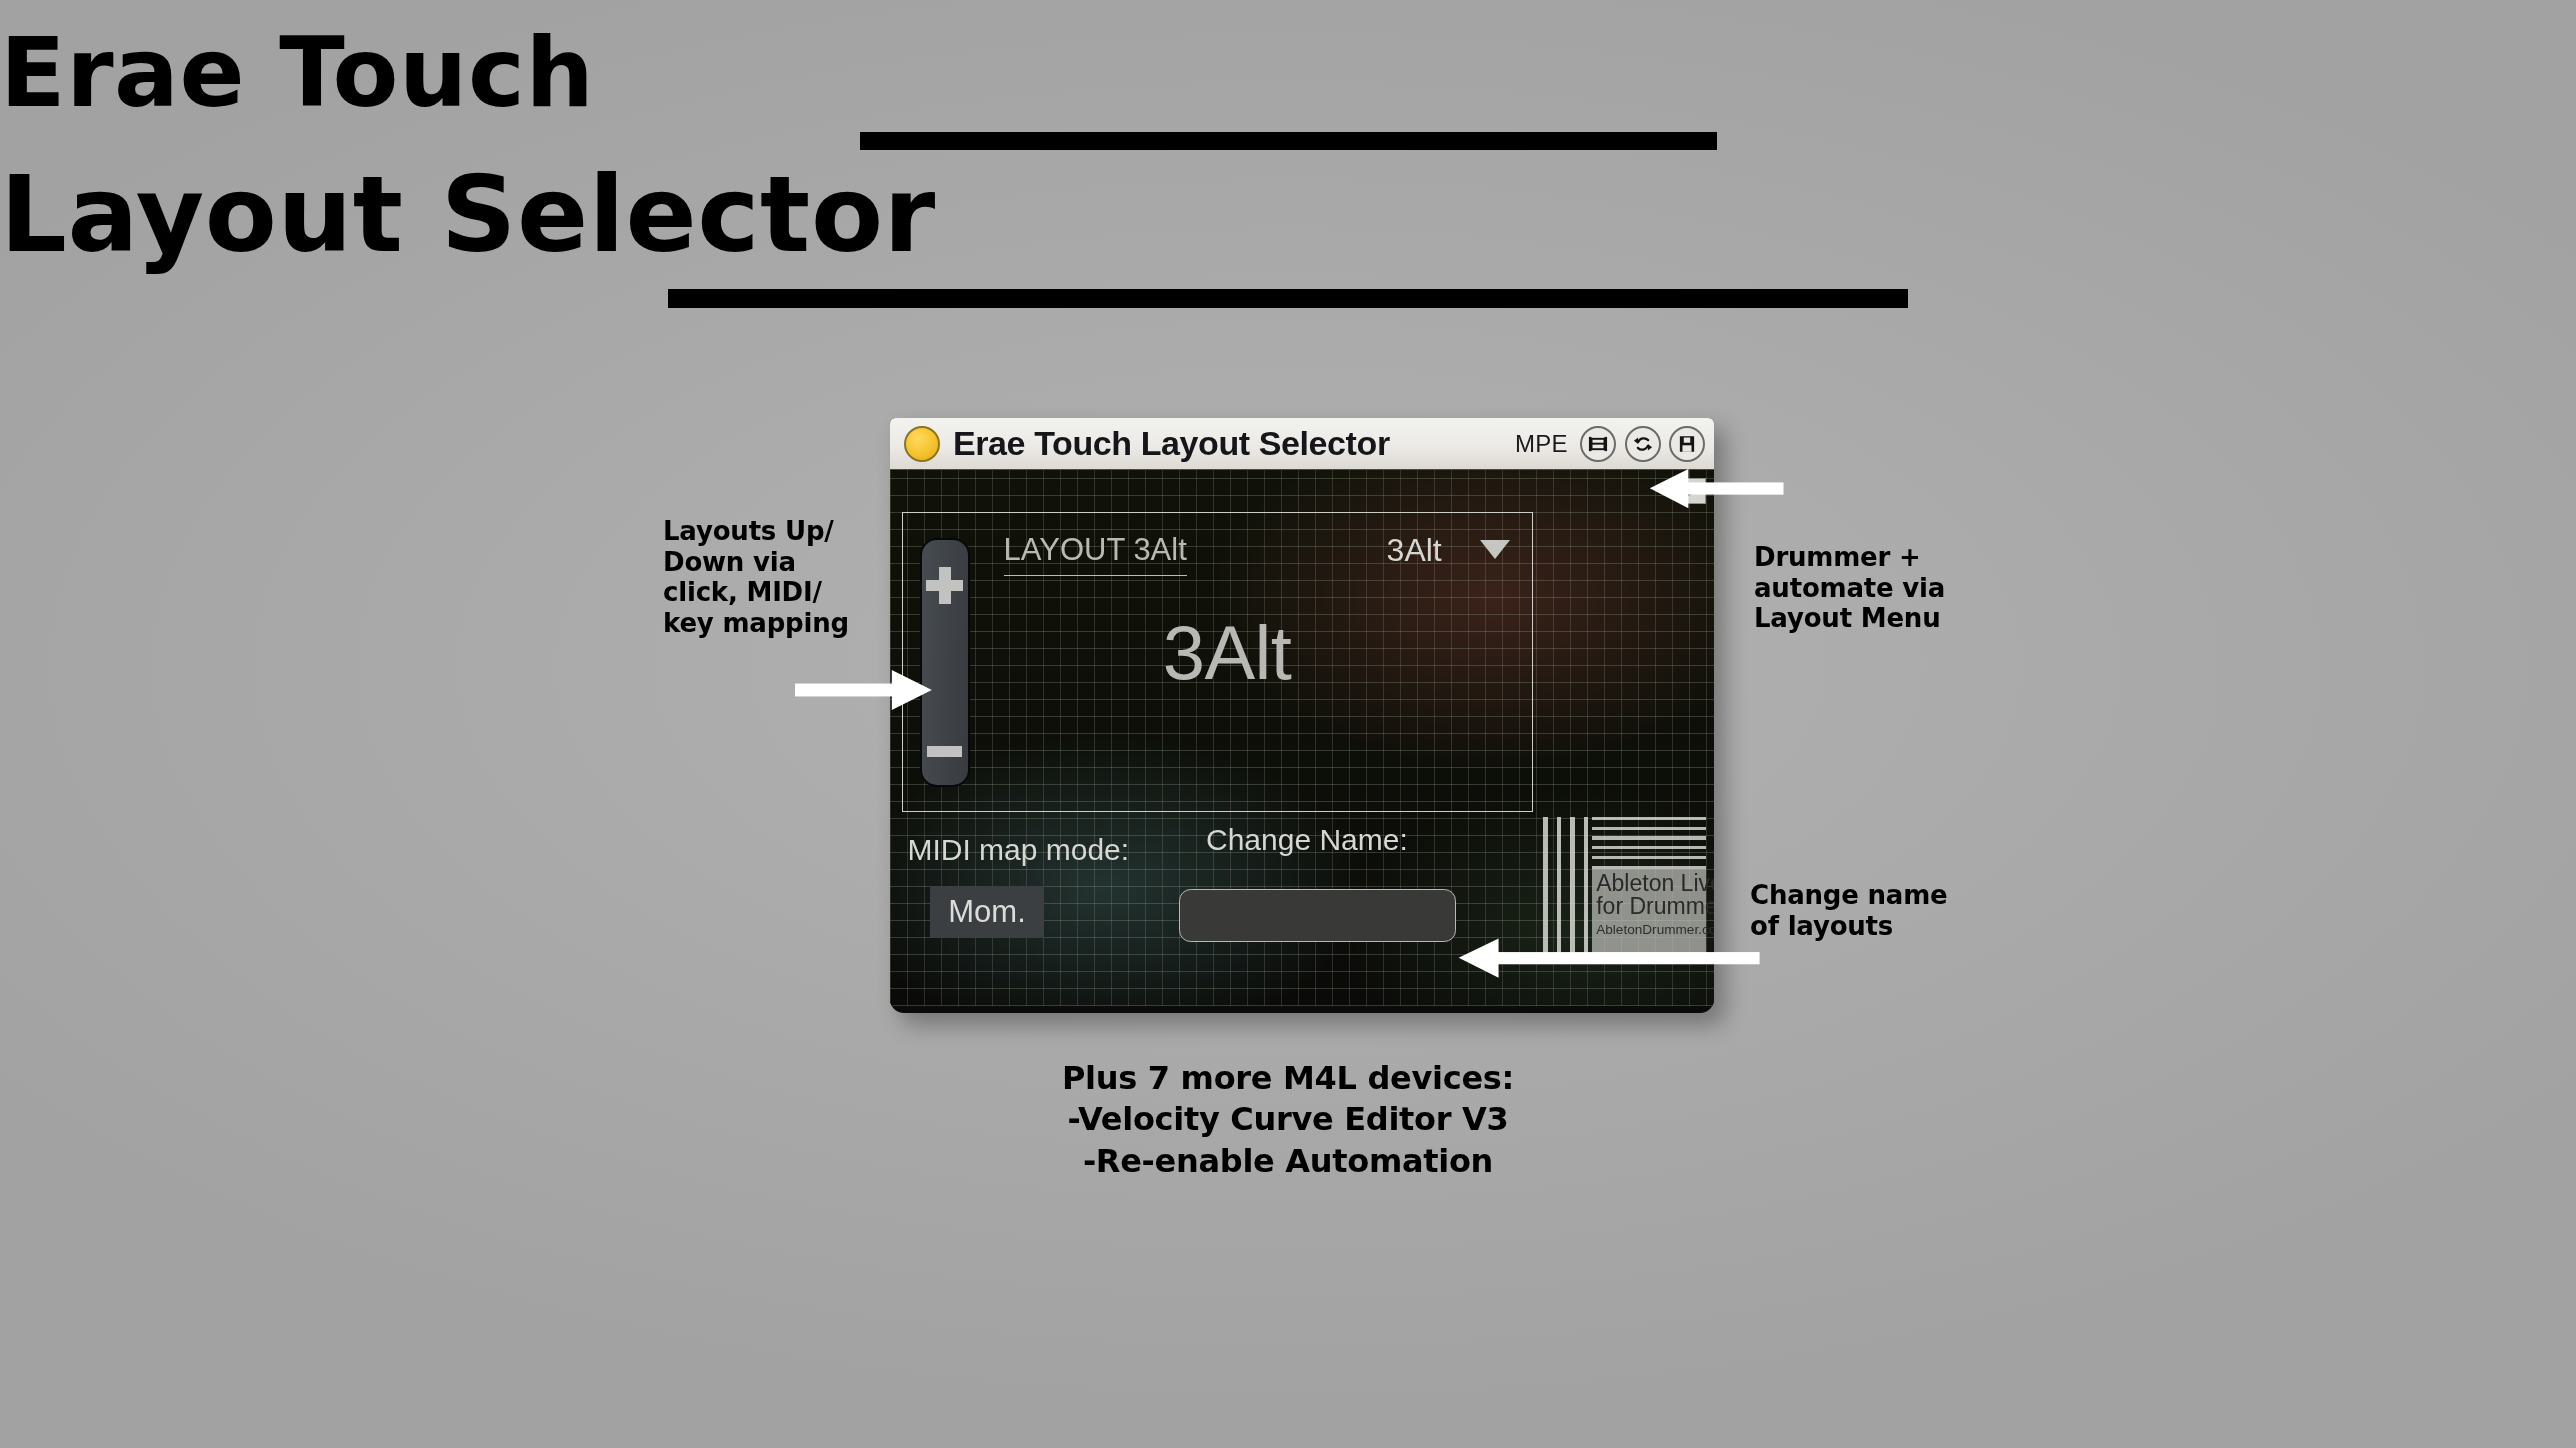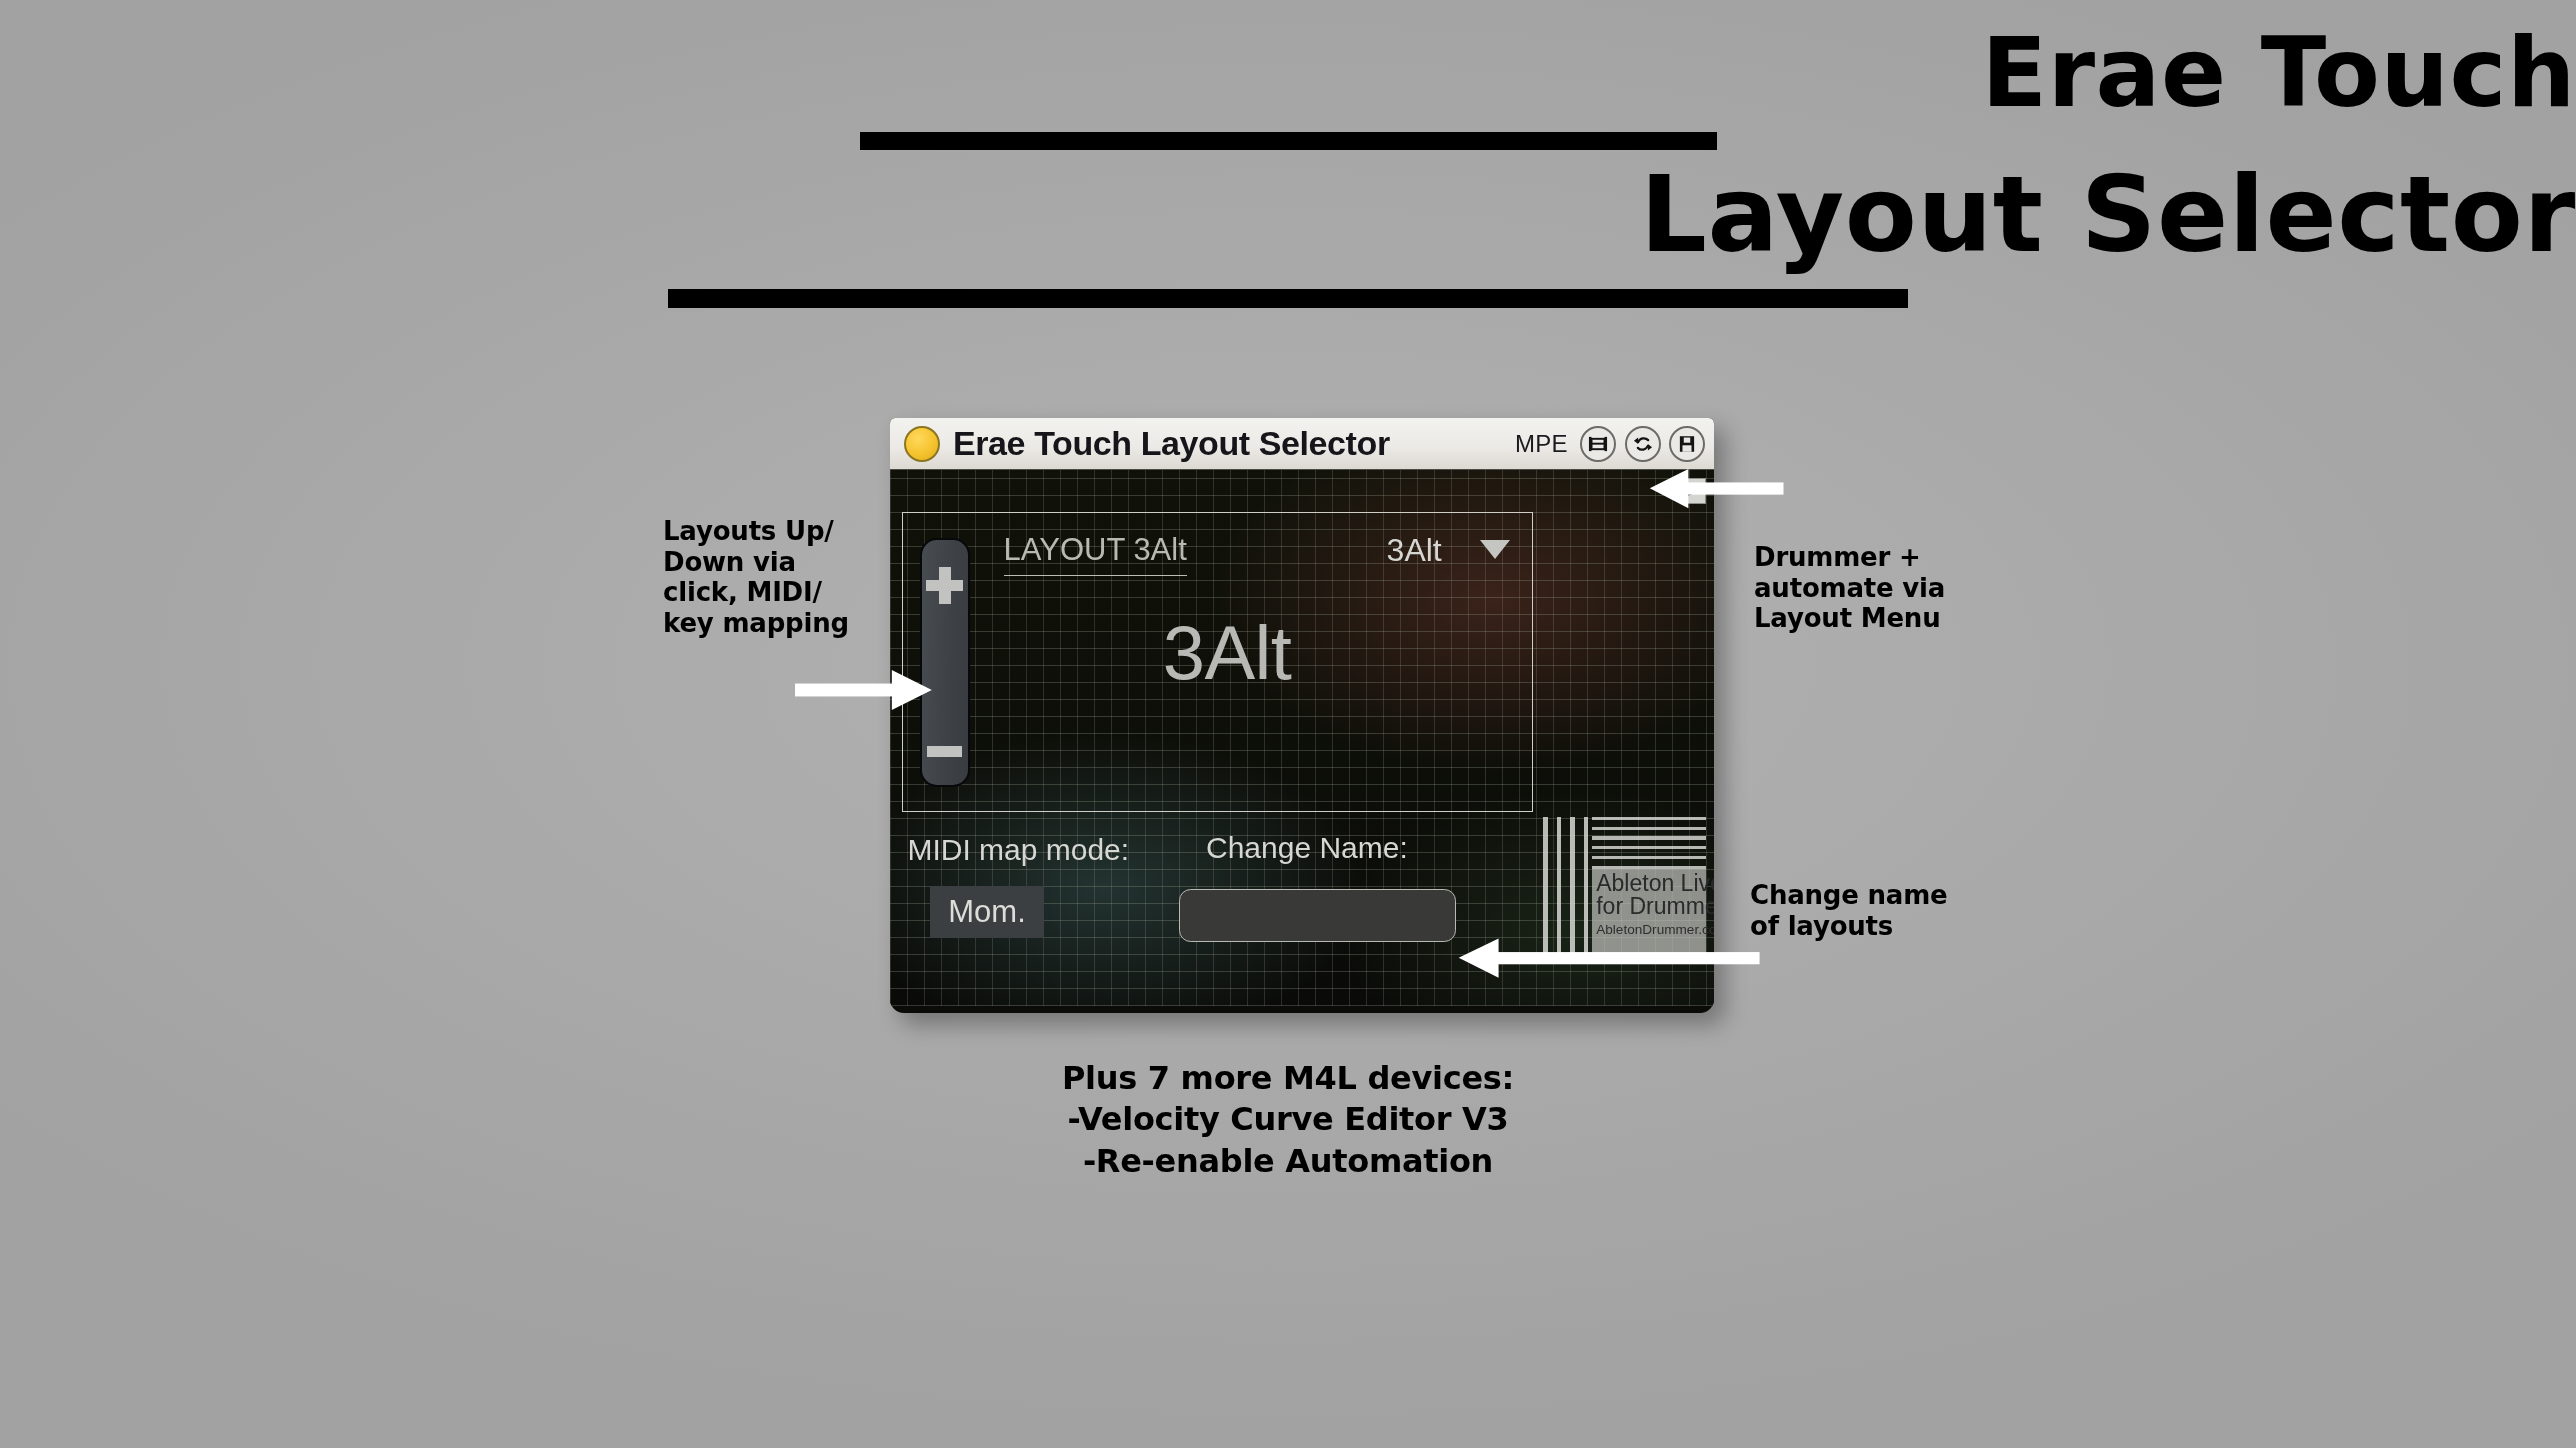--- a/index.html
+++ b/index.html
@@ -22,21 +22,21 @@
     background:
       radial-gradient(ellipse 62% 52% at 50% 46%, #b2b2b2 0%, #a9a9a9 55%, #a2a2a2 100%);
   }
 
   
   #heading {
     position: absolute;
     left: 0;
     right: 0;
     top: 24.5px;
-    text-align: right;
+    text-align: left;
     pointer-events: none;
   }
   .head-line {
     display: block;
     color: #000;
     font-family: "DejaVu Sans", sans-serif;
     font-weight: bold;
     letter-spacing: 0.6px;
     line-height: 1.02;
   }
@@ -282,21 +282,21 @@
     background: #3c3f41;
     display: flex;
     align-items: center;
     justify-content: center;
     font-size: 31px;
     color: #dcdcd9;
   }
   #change-name-label {
     position: absolute;
     left: 316px;
-    top: 361px;
+    top: 353px;
     font-size: 30px;
     color: #d6d6d2;
     white-space: nowrap;
   }
   #change-name-input {
     position: absolute;
     left: 289px;
     top: 419px;
     width: 277px;
     height: 53px;

